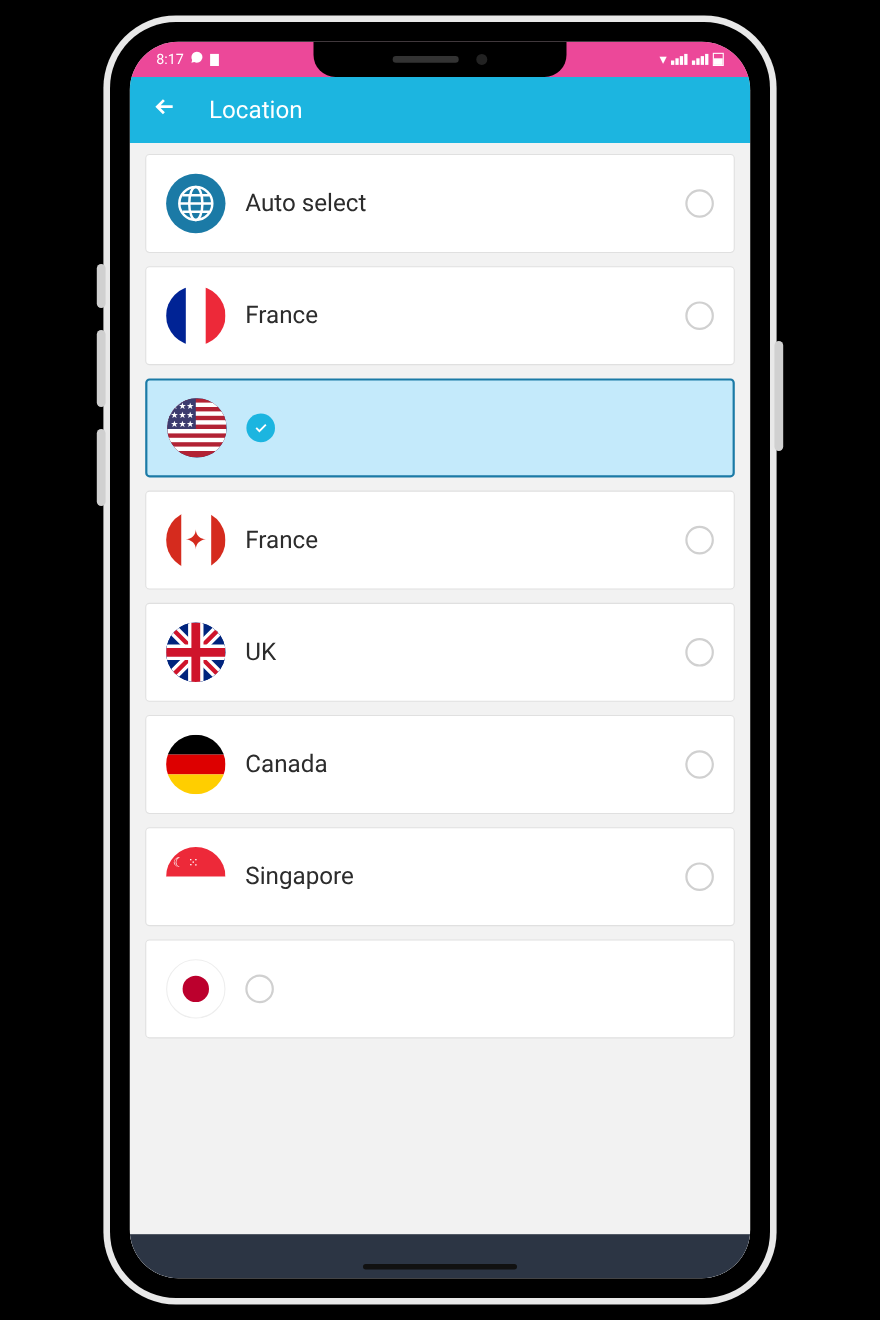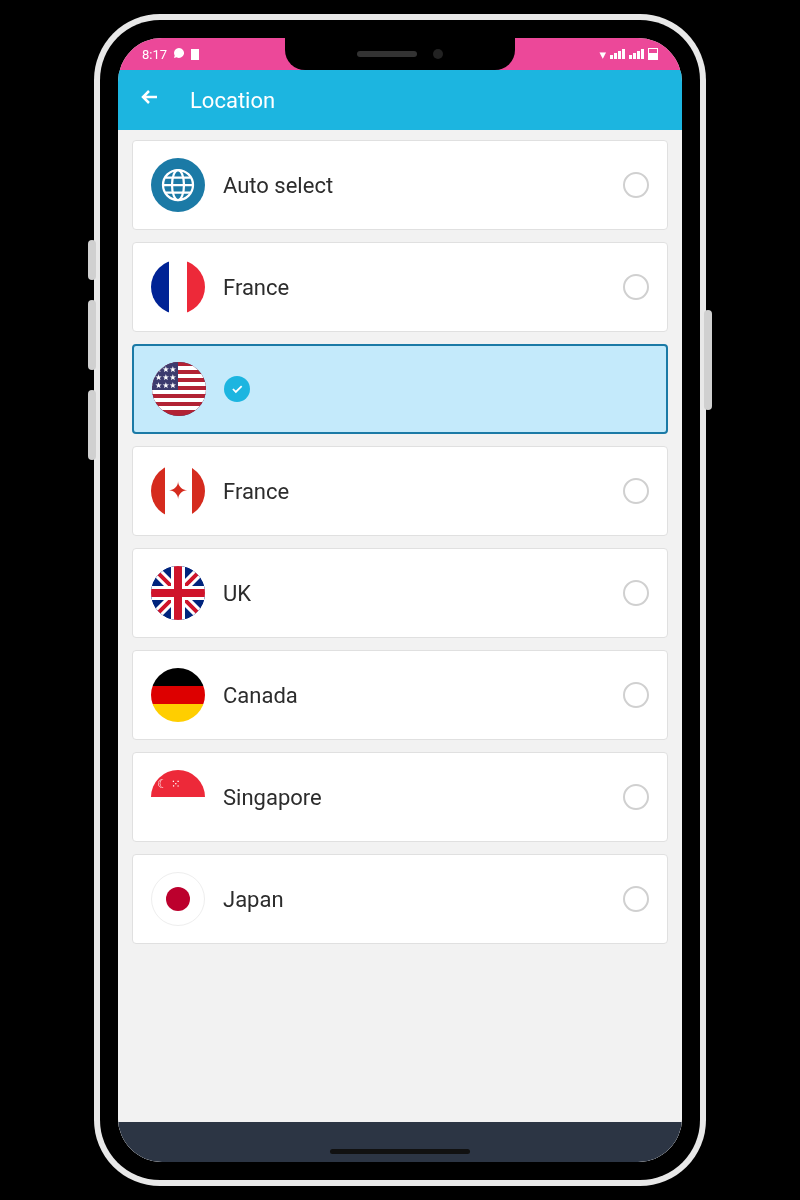--- a/index.html
+++ b/index.html
@@ -293,21 +293,20 @@
           <div style="background:#fff"></div>
         </div>
         <span class="location-label">Singapore</span>
         <div class="radio"></div>
       </div>
 
       <div class="location-item">
         <div class="flag-circle flag-japan" style="border:1px solid #eee">
           <div style="width:24px;height:24px;background:#BC002D;border-radius:50%"></div>
         </div>
-        <span class="location-label">Japan</span>
         <div class="radio"></div>
       </div>
 
     </div>
 
     <div class="bottom-bar"></div>
     <div class="home-indicator"></div>
   </div>
 </div>
 

